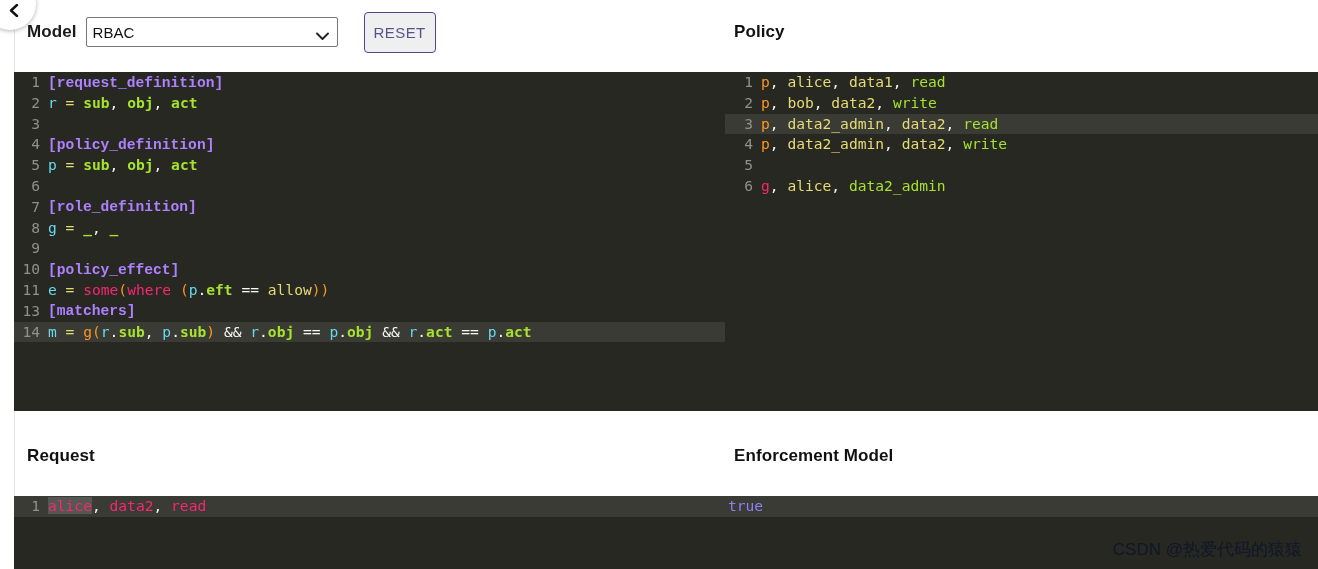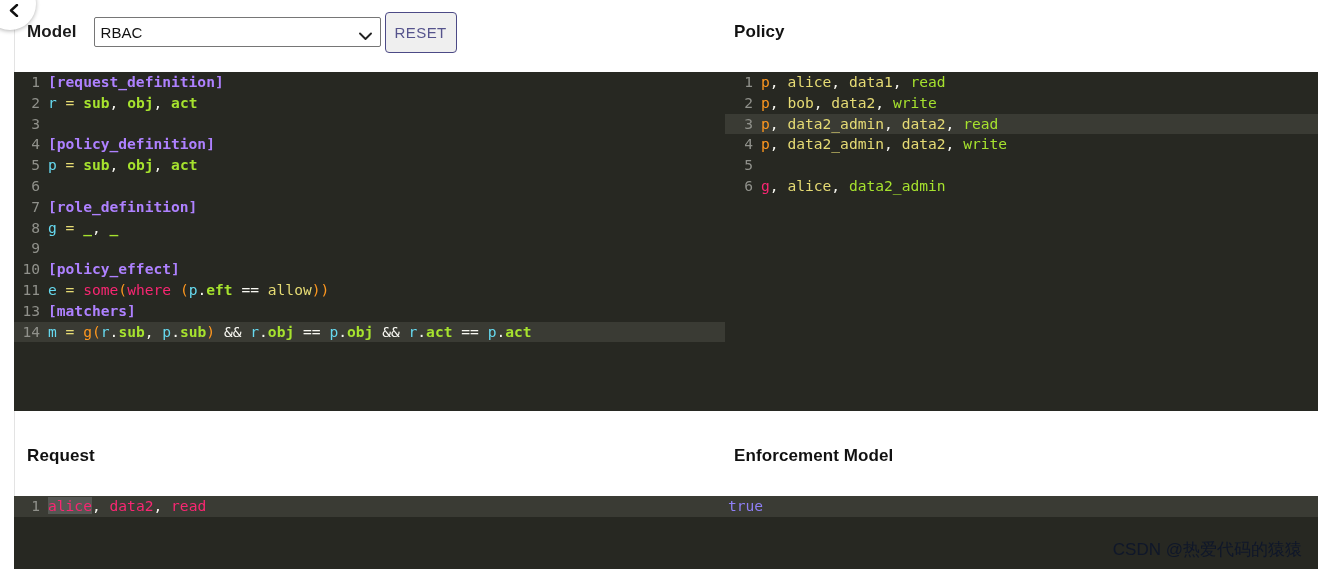--- a/index.html
+++ b/index.html
@@ -43,43 +43,43 @@
     left: 27px; top: 12px;
     height: 40px;
     display: flex;
     align-items: center;
     z-index: 20;
   }
   .model-label {
     font-size: 17px;
     font-weight: bold;
     color: #1a1a1a;
-    margin-right: 17px;
+    margin-right: 9px;
     letter-spacing: .1px;
   }
   .model-select {
-    width: 287px; height: 30px;
+    width: 252px; height: 30px;
     border: 1px solid #767676;
     border-radius: 2px;
     background: #ffffff;
     font-family: "Liberation Sans", sans-serif;
     font-size: 15px;
     color: #111;
     padding: 0 6px;
     appearance: none;
     -webkit-appearance: none;
     position: relative;
   }
   .select-wrap { position: relative; display: inline-block; }
   .select-wrap .chev {
     position: absolute; right: 9px; top: 10px;
     pointer-events: none;
   }
   .reset-btn {
-    margin-left: 4px;
+    margin-left: 26px;
     width: 72px; height: 41px;
     border: 1px solid #4c4a86;
     border-radius: 4px;
     background: #efefef;
     color: #55538c;
     font-family: "Liberation Sans", sans-serif;
     font-size: 15px;
     letter-spacing: .4px;
     cursor: pointer;
   }
@@ -124,21 +124,21 @@
     flex: 0 0 34px;
     text-align: right;
     padding-right: 8px;
     color: #90918b;
     user-select: none;
   }
   #editor-policy .gut { width: 36px; flex: 0 0 36px; }
   .code { flex: 1 1 auto; }
 
   
-  .t-sec   { color: #ae81ff; font-weight: bold; }  
+  .t-sec   { color: #ae81ff; font-weight: bold; font-family: Liberation Mono, monospace; }  
   .t-var   { color: #66d9ef; }                     
   .t-eq    { color: #e6db74; }                     
   .t-attr  { color: #a6e22e; font-weight: bold; }                     
   .t-punc  { color: #f8f8f2; }                     
   .t-fn    { color: #f92672; }                     
   .t-paren { color: #fd971f; }                     
   .t-const { color: #e6db74; }                     
   .t-gfn   { color: #fd971f; }                     
   .t-ptype { color: #fd971f; }                     
   .t-parg  { color: #e6db74; }                     

